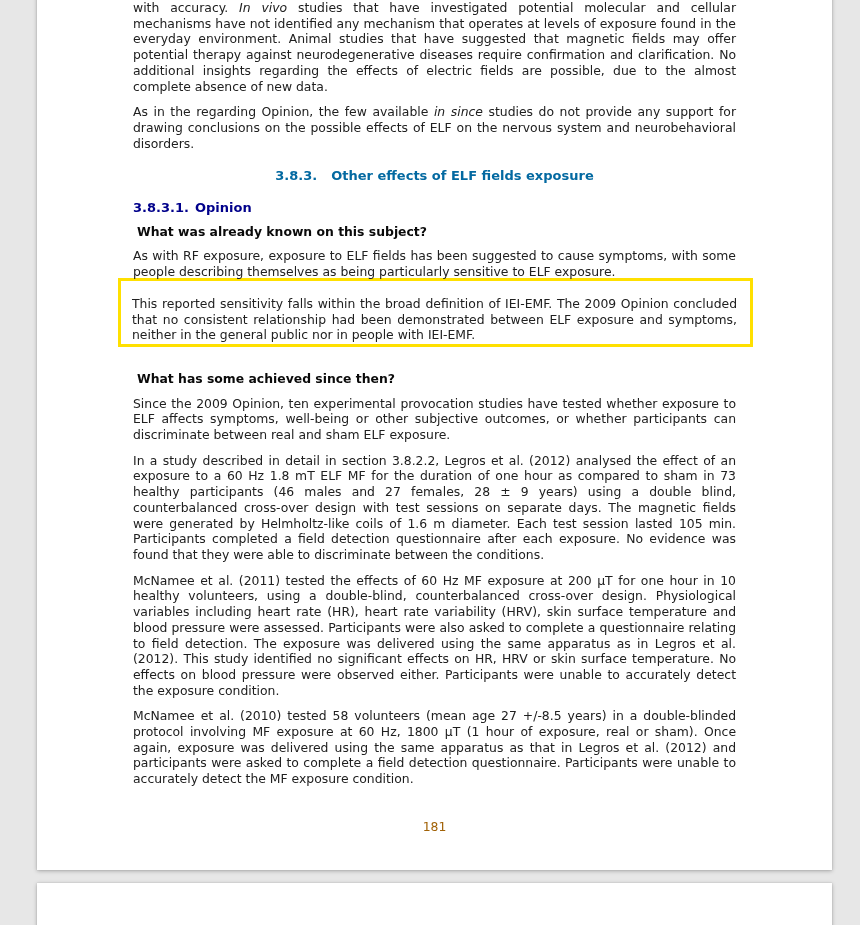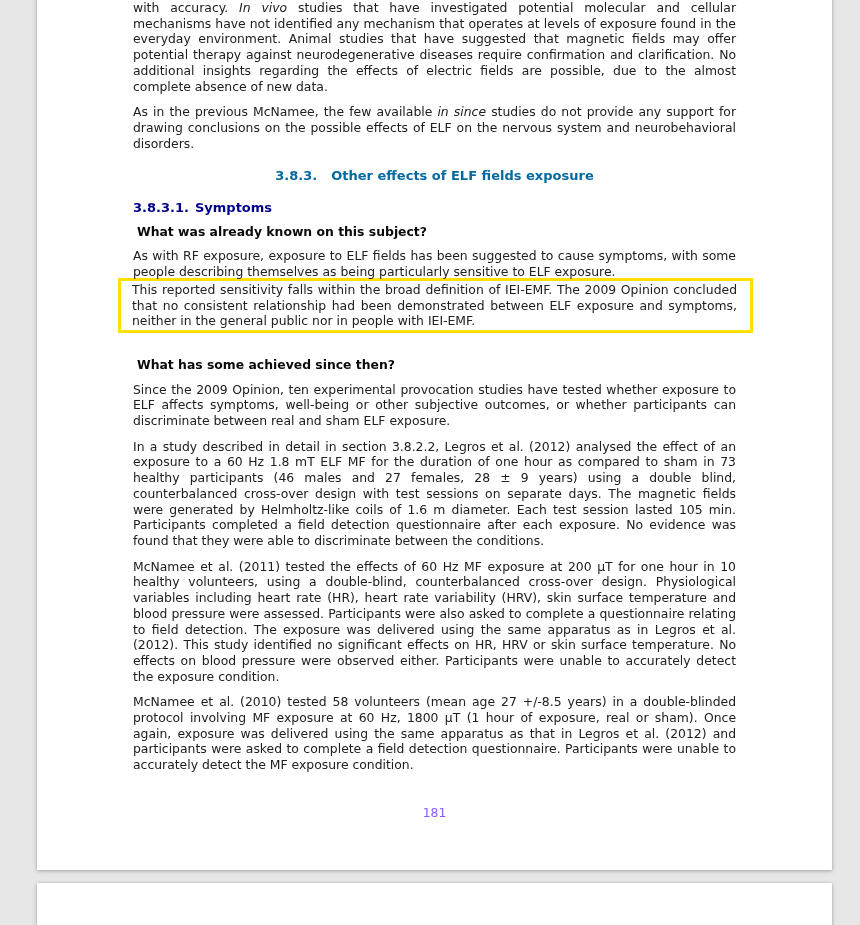--- a/index.html
+++ b/index.html
@@ -67,47 +67,47 @@
     font-weight: bold;
     color: #0a0a0a;
     text-align: left;
   }
   .para-tight {
     margin: 0;
   }
   .highlight-box {
     border: 3px solid #ffe000;
     margin: -2px -17px 24px -15px;
-    padding: 1px 13px 1px 11px;
+    padding: 15px 13px 1px 11px;
     text-align: justify;
   }
   .page-number {
     margin-top: 32px;
     text-align: center;
-    color: #8b5cf6;
+    color: #a16207;
   }
 </style>
 </head>
 <body>
 
 <div class="viewer">
 
   <div class="page page-1">
     <div class="content">
 
       <p class="para"><span>with accuracy. </span><span class="italic">In vivo</span><span> studies that have investigated potential molecular and cellular mechanisms have not identified any mechanism that operates at levels of exposure found in the everyday environment. Animal studies that have suggested that magnetic fields may offer potential therapy against neurodegenerative diseases require confirmation and clarification. No additional insights regarding the effects of electric fields are possible, due to the almost complete absence of new data.</span></p>
 
-      <p class="para"><span>As in the previous McNamee, the few available </span><span class="italic">in since</span><span> studies do not provide any support for drawing conclusions on the possible effects of ELF on the nervous system and neurobehavioral disorders.</span></p>
+      <p class="para"><span>As in the regarding Opinion, the few available </span><span class="italic">in since</span><span> studies do not provide any support for drawing conclusions on the possible effects of ELF on the nervous system and neurobehavioral disorders.</span></p>
 
       <div class="h-center">
         <span class="h-num">3.8.3.</span><span>Other effects of ELF fields exposure</span>
       </div>
 
       <div class="h-sub">
-        <span class="h-num">3.8.3.1.</span><span>Symptoms</span>
+        <span class="h-num">3.8.3.1.</span><span>Opinion</span>
       </div>
 
       <div class="q-head">What was already known on this subject?</div>
 
       <p class="para para-tight">As with RF exposure, exposure to ELF fields has been suggested to cause symptoms, with some people describing themselves as being particularly sensitive to ELF exposure.</p>
 
       <div class="highlight-box">
         <span>This reported sensitivity falls within the broad definition of IEI-EMF. The 2009 Opinion concluded that no consistent relationship had been demonstrated between ELF exposure and symptoms, neither in the general public nor in people with IEI-EMF.</span>
       </div>
 

